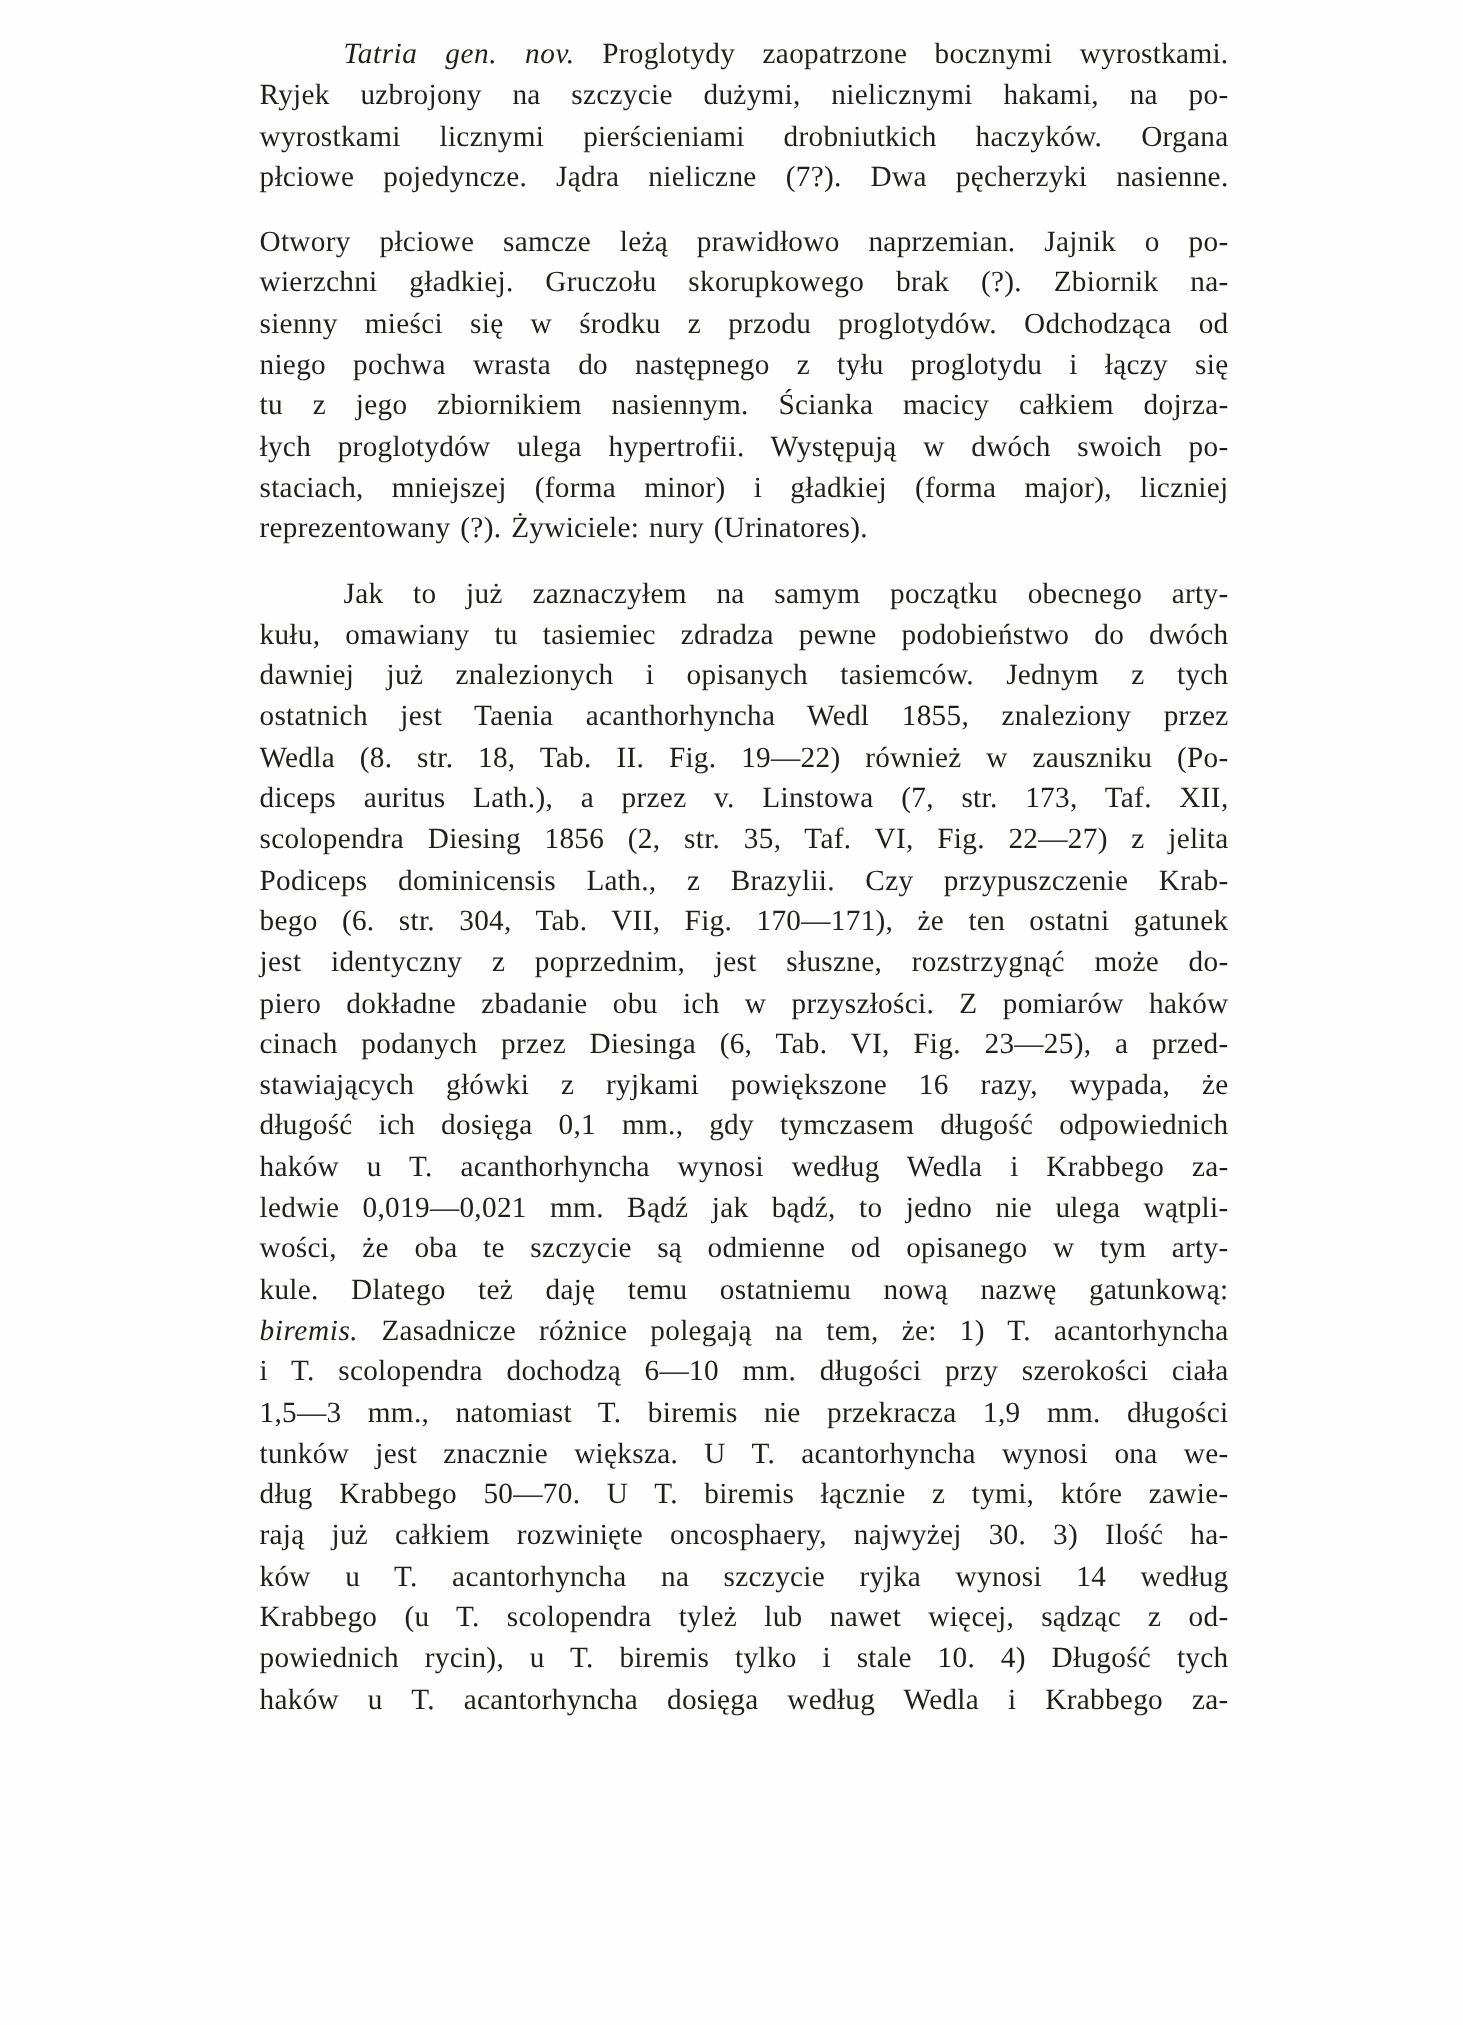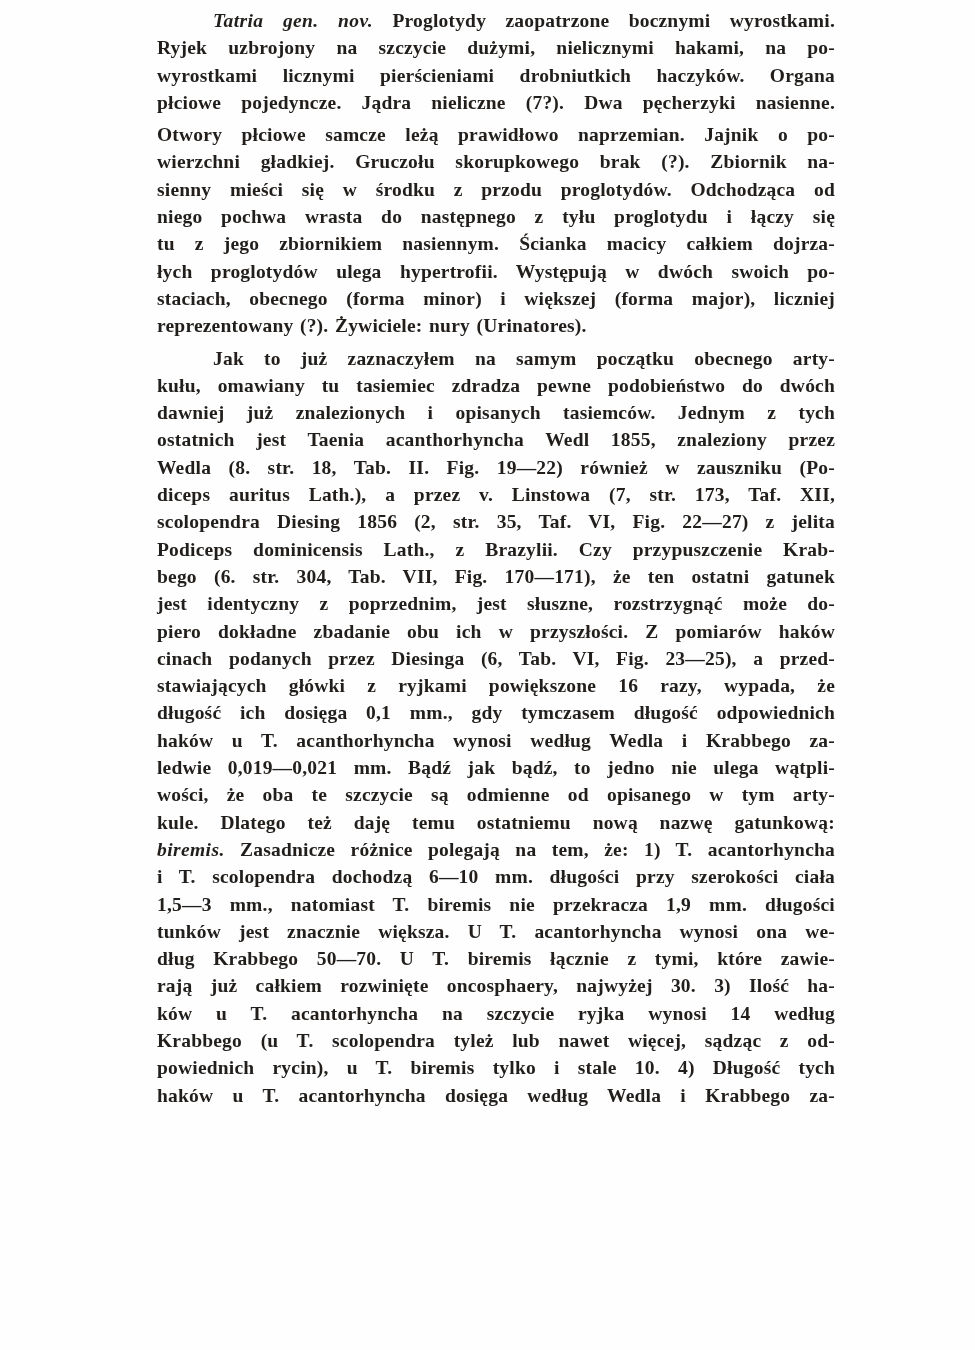--- a/index.html
+++ b/index.html
@@ -18,21 +18,21 @@
   .text-block {
     position: absolute;
     left: 157px;
     top: 7px;
     width: 678px;
     color: #211e1b;
     font-size: 19.5px;
     letter-spacing: 0.2px;
     word-spacing: 1.5px;
   }
-  .paragraph { margin: 0; font-weight: bold; }
+  .paragraph { margin: 16px; }
   .paragraph + .paragraph { margin-top: 5px; }
   .line {
     height: 27.3px;
     line-height: 27.3px;
     text-align: justify;
     text-align-last: justify;
     white-space: normal;
   }
   .line.no-just {
     text-align: right;
@@ -55,21 +55,21 @@
         <div class="line">wyrostkami licznymi pierścieniami drobniutkich haczyków. Organa</div>
         <div class="line">płciowe pojedyncze. Jądra nieliczne (7?). Dwa pęcherzyki nasienne.</div>
       </div>
       <div class="paragraph">
         <div class="line">Otwory płciowe samcze leżą prawidłowo naprzemian. Jajnik o po-</div>
         <div class="line">wierzchni gładkiej. Gruczołu skorupkowego brak (?). Zbiornik na-</div>
         <div class="line">sienny mieści się w środku z przodu proglotydów. Odchodząca od</div>
         <div class="line">niego pochwa wrasta do następnego z tyłu proglotydu i łączy się</div>
         <div class="line">tu z jego zbiornikiem nasiennym. Ścianka macicy całkiem dojrza-</div>
         <div class="line">łych proglotydów ulega hypertrofii. Występują w dwóch swoich po-</div>
-        <div class="line">staciach, obecnego (forma minor) i większej (forma major), liczniej</div>
+        <div class="line">staciach, mniejszej (forma minor) i gładkiej (forma major), liczniej</div>
         <div class="line no-just">reprezentowany (?). Żywiciele: nury (Urinatores).</div>
       </div>
       <div class="paragraph">
         <div class="line indent">Jak to już zaznaczyłem na samym początku obecnego arty-</div>
         <div class="line">kułu, omawiany tu tasiemiec zdradza pewne podobieństwo do dwóch</div>
         <div class="line">dawniej już znalezionych i opisanych tasiemców. Jednym z tych</div>
         <div class="line">ostatnich jest Taenia acanthorhyncha Wedl 1855, znaleziony przez</div>
         <div class="line">Wedla (8. str. 18, Tab. II. Fig. 19—22) również w zauszniku (Po-</div>
         <div class="line">diceps auritus Lath.), a przez v. Linstowa (7, str. 173, Taf. XII,</div>
         <div class="line">scolopendra Diesing 1856 (2, str. 35, Taf. VI, Fig. 22—27) z jelita</div>

